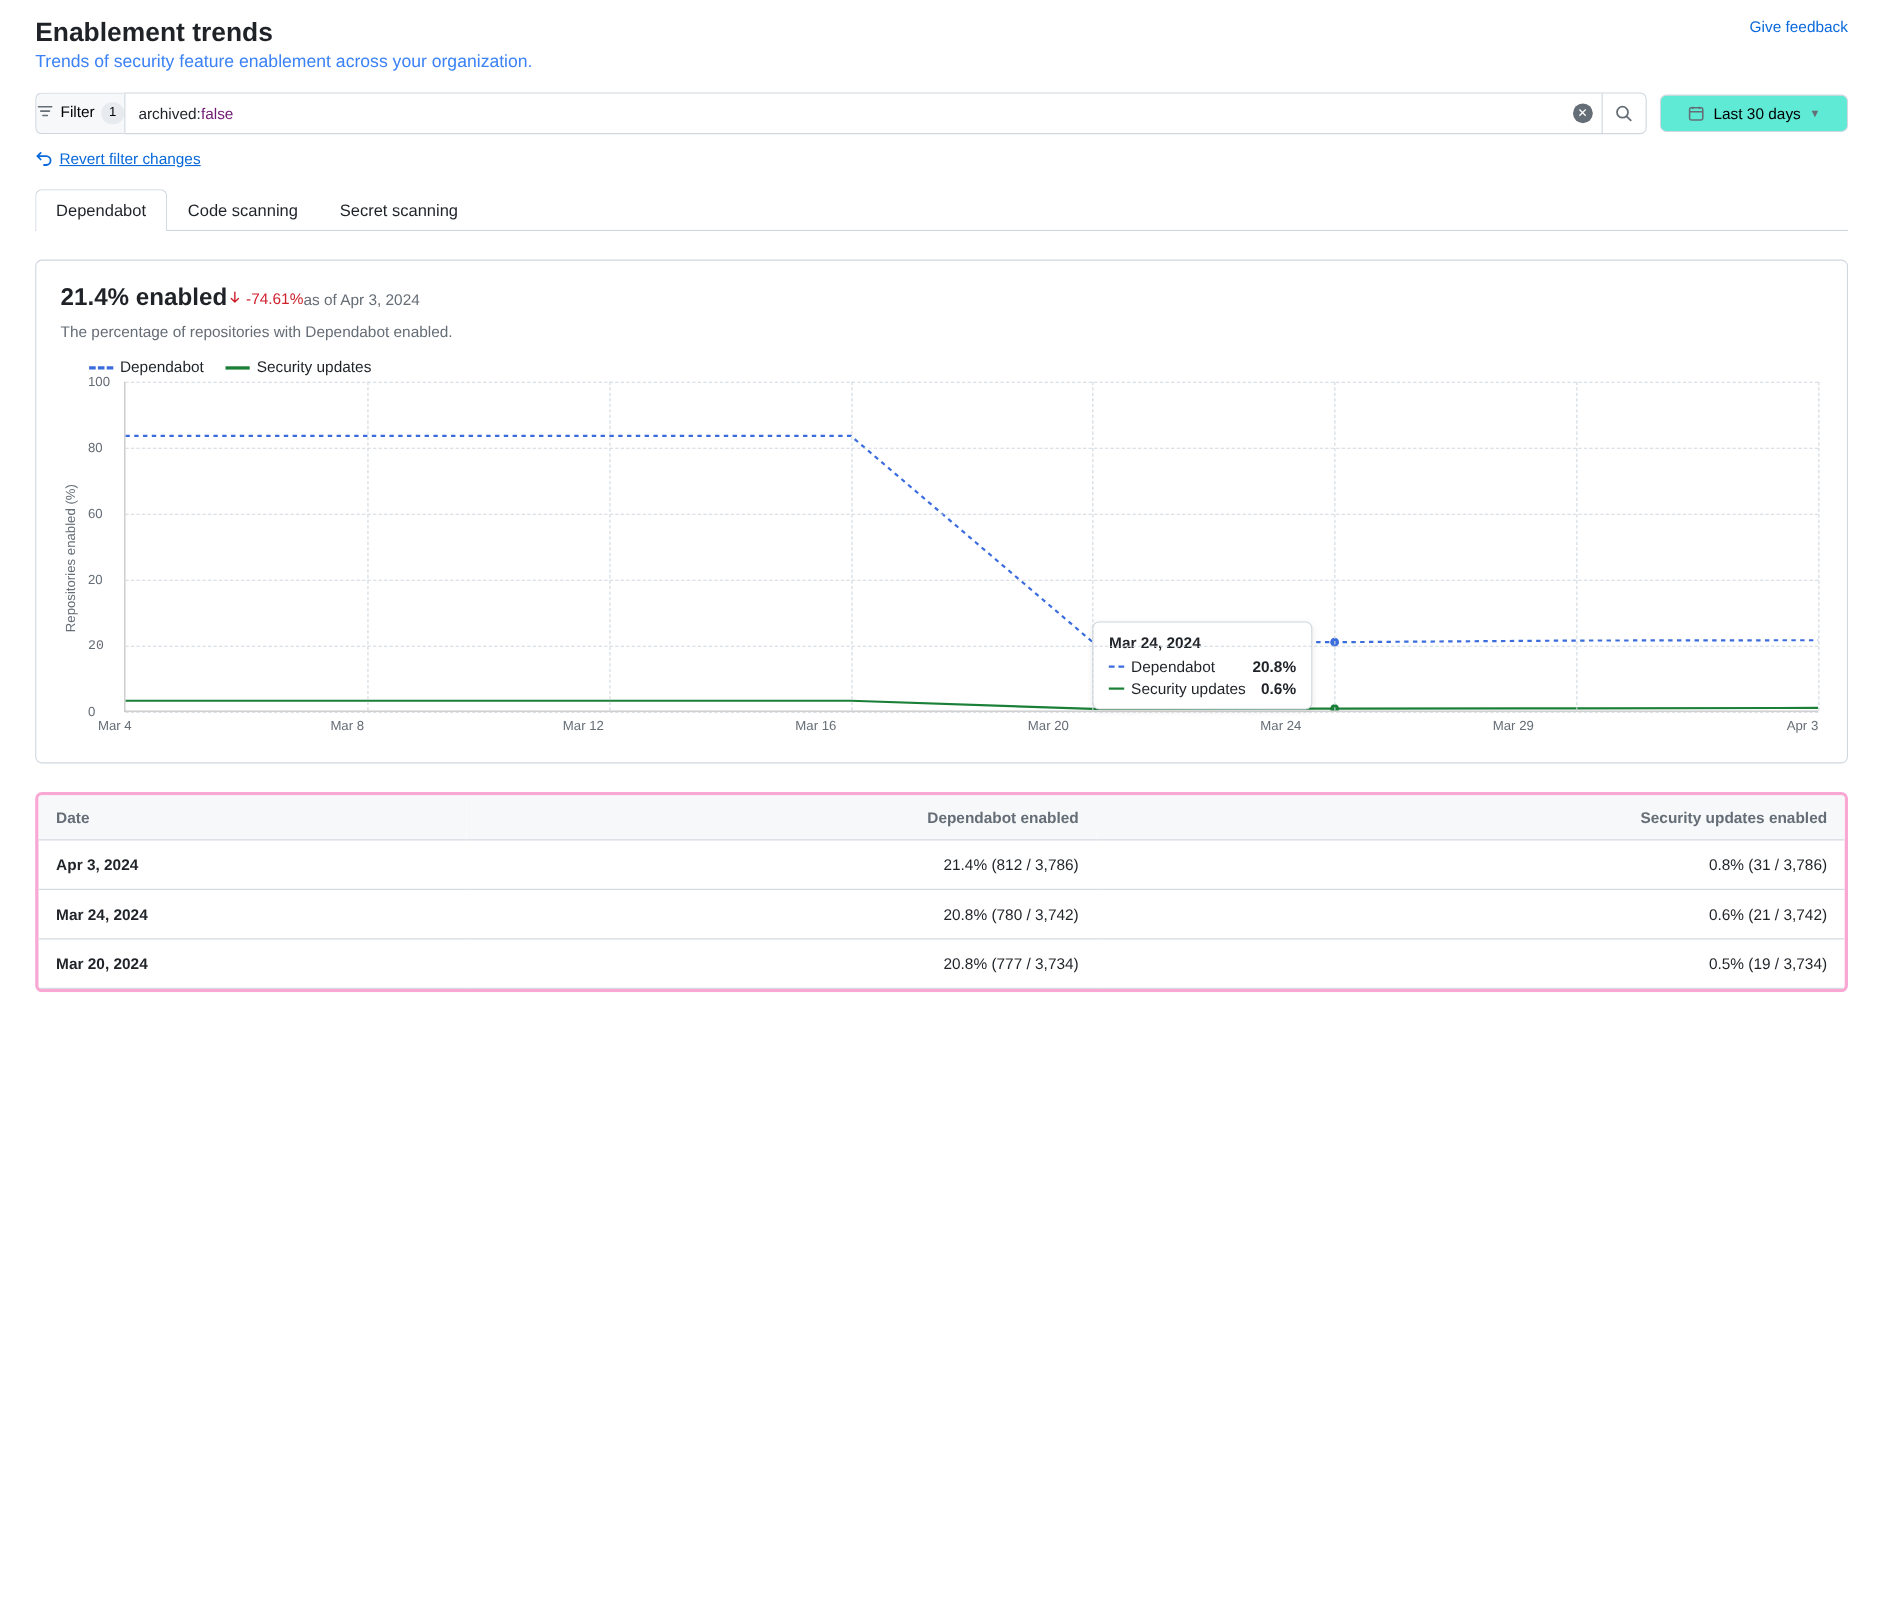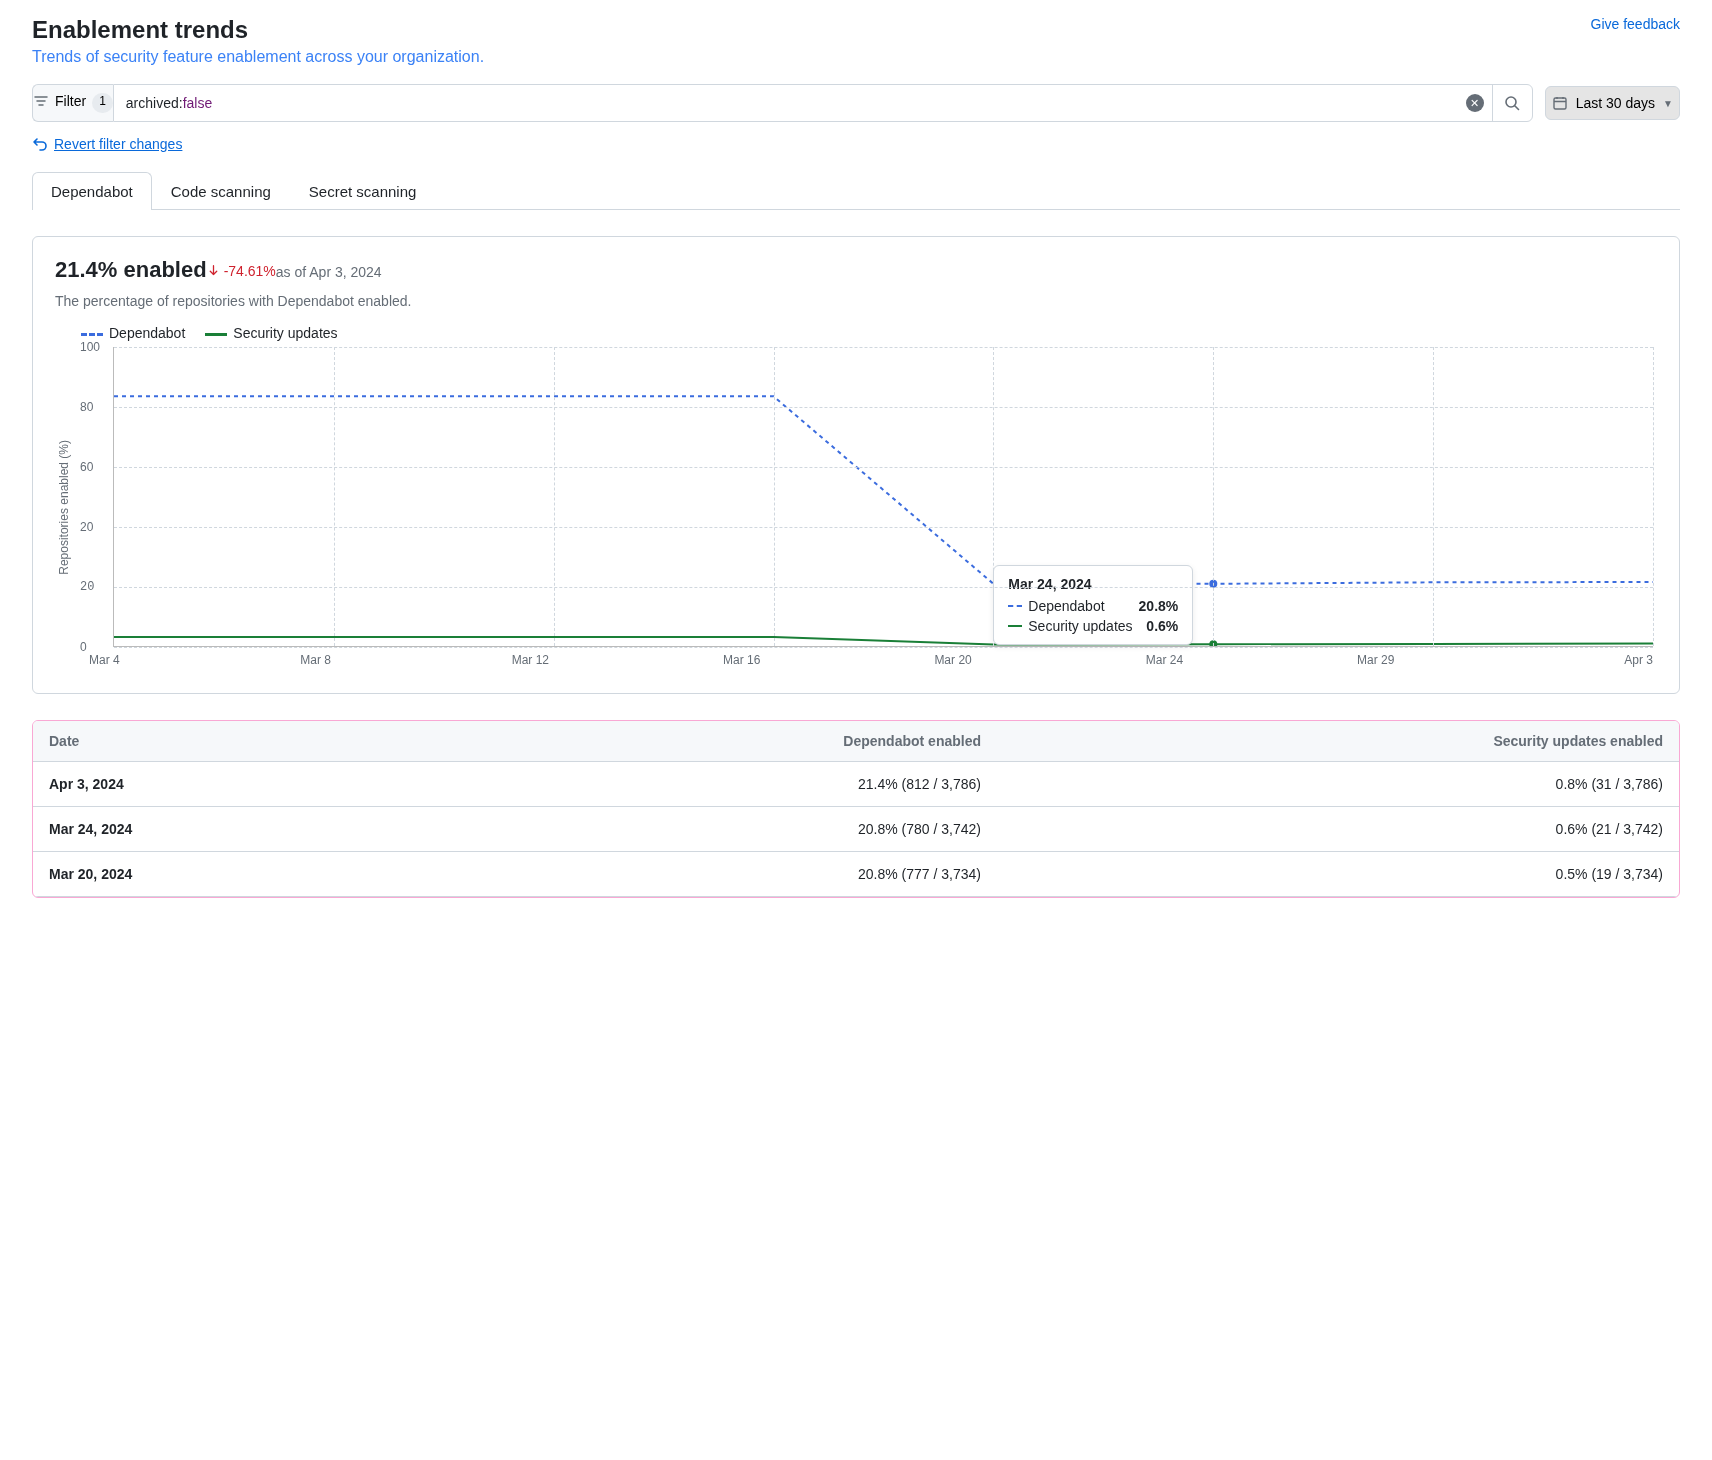--- a/index.html
+++ b/index.html
@@ -42,22 +42,22 @@
     background: transparent; border: none; color: #656d76; cursor: pointer;
   }
   .search-btn { border-left: 1px solid #d0d7de; height: 100%; width: 40px;}
   .clear-circle {
     width: 18px; height: 18px; border-radius: 50%; background: #656d76;
     color: #fff; display: inline-flex; align-items: center; justify-content: center;
     font-size: 11px; line-height: 1;
   }
   .date-btn {
     display: inline-flex; align-items: center; gap: 8px;
-    border: 1px solid #d0d7de; background: #e5e5e5; border-radius: 6px;
-    padding: 8px 6px; font-size: 14px; font-weight: 500;
+    border: 1px solid #d0d7de; background: #5eead4; border-radius: 6px;
+    padding: 8px 24px; font-size: 14px; font-weight: 500;
   }
   .caret-down { font-size: 10px; color: #656d76; }
 
   .revert { display: inline-flex; align-items: center; gap: 6px; color:#0969da; margin: 14px 0 20px; }
 
   .tabs { border-bottom: 1px solid #d0d7de; display: flex; gap: 0; }
   .tab {
     padding: 10px 18px; font-size: 15px; cursor: pointer;
     border: 1px solid transparent; border-bottom: none; margin-bottom: -1px;
     border-radius: 6px 6px 0 0;
@@ -106,21 +106,21 @@
     min-width: 200px;
   }
   .tooltip .tt-title { font-weight:600; margin-bottom:6px;}
   .tt-row { display:flex; align-items:center; justify-content: space-between; gap:12px; margin-top:4px; }
   .tt-row .lbl { display:flex; align-items:center; gap:6px; color:#1f2328;}
   .tt-row .val { font-weight:600;}
   .tt-dash { width:14px; border-top:2px dashed #3b6cde; display:inline-block;}
   .tt-solid { width:14px; border-top:2px solid #1a7f37; display:inline-block;}
 
   .data-table {
-    width:100%; border:1px solid #f9a8d4; border-radius:6px; border-collapse:separate; border-spacing:0;
+    width:100%; border:3px solid #f9a8d4; border-radius:6px; border-collapse:separate; border-spacing:0;
     margin-top: 26px; overflow:hidden;
   }
   .data-table th {
     background:#f6f8fa; color:#656d76; font-weight:600; font-size:14px;
     text-align:left; padding: 12px 16px; border-bottom:1px solid #d0d7de;
   }
   .data-table th.r, .data-table td.r { text-align:right; }
   .data-table td {
     padding: 14px 16px; border-bottom:1px solid #d0d7de; font-size:14px;
   }

